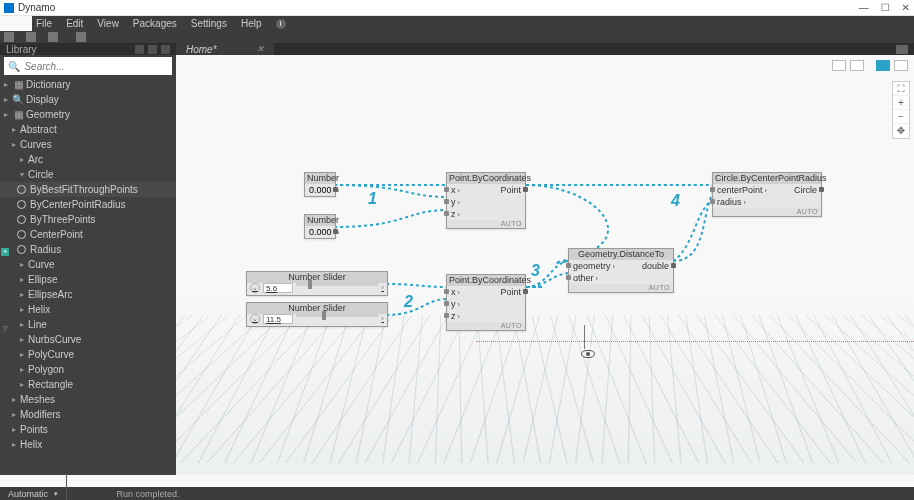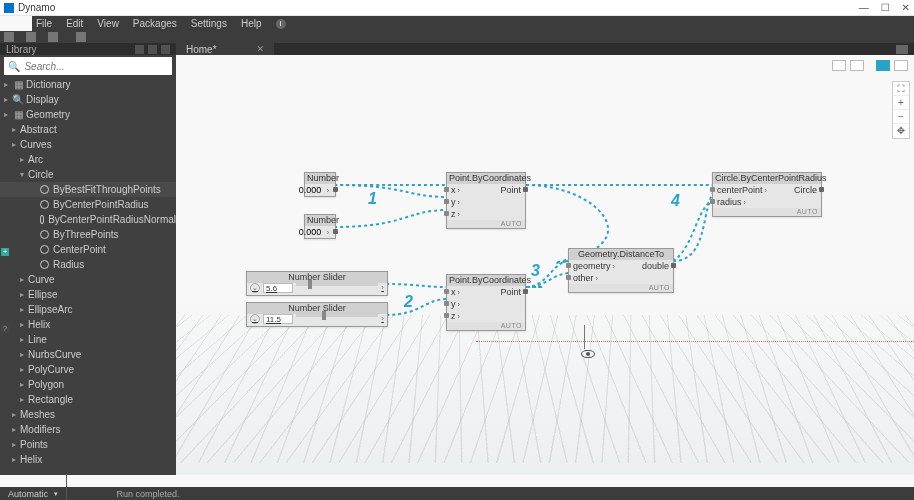--- a/index.html
+++ b/index.html
@@ -19,38 +19,38 @@
 
 
 .toolbar { height:12px; background:#3c3c3c; display:flex; align-items:center; padding:0 4px; gap:12px; }
 .toolbar .tbtn { width:10px; height:10px; background:#ccc; opacity:.4; }
 
 
 .rowheader { height:12px; background:#2d2d2d; display:flex; align-items:center; color:#aaa; font-size:10px; }
 .rowheader .libtitle { width:176px; padding-left:6px; display:flex; align-items:center; }
 .rowheader .libtitle .icons { margin-left:auto; margin-right:6px; display:flex; gap:4px; opacity:.4; }
 .rowheader .libtitle .icons span{ width:9px; height:9px; background:#888; display:inline-block;}
-.tabrow { flex:1; display:flex; align-items:center; background:#2d2d2d; }
+.tabrow { flex:1; display:flex; align-items:center; background:#2d2d2d;font-style:italic; }
 .tab { height:12px; padding:0 10px; display:flex; align-items:center; color:#ccc; background:#3c3c3c; position:relative; }
 .tab .close { margin-left:40px; font-size:9px; opacity:.6; }
 .camera { margin-left:auto; margin-right:6px; width:12px; height:9px; background:#666; }
 
 
 .main { display:flex; height:420px; position:relative; }
 
 
 .sidebar { width:176px; background:#404040; color:#ccc; display:flex; flex-direction:column; overflow:hidden; }
 .searchwrap { height:18px; background:#fff; margin:2px 4px 0 4px; display:flex; align-items:center; padding:0 4px; }
 .searchwrap .sicon { font-size:10px; color:#888; margin-right:4px; }
 .searchwrap input { border:none; outline:none; font-size:10px; flex:1; font-style:italic; color:#888; background:transparent; }
 .tree { flex:1; overflow:hidden; padding-top:2px; }
 .treeitem { display:flex; align-items:center; height:15px; padding-left:4px; font-size:10px; cursor:pointer; }
 .treeitem .caret { width:8px; font-size:8px; color:#999; }
 .treeitem .icon { width:14px; text-align:center; color:#aaa; font-size:10px; }
-.ind1 { padding-left:12px; } .ind2 { padding-left:20px; } .ind3 { padding-left:40px; }
+.ind1 { padding-left:12px; } .ind2 { padding-left:20px; } .ind3 { padding-left:17px; }
 .ind3 .circle { width:9px; height:9px; border:1.5px solid #ccc; border-radius:50%; display:inline-block; margin-right:4px; }
 .ind3.highlight { background:#4a4a4a; }
 .plus { position:absolute; left:1px; top:193px; width:8px; height:8px; background:#3a9; color:#fff; font-size:8px; text-align:center; line-height:8px; }
 .q { position:absolute; left:1px; top:270px; width:8px; height:8px; background:#444; color:#999; font-size:8px; text-align:center; line-height:8px; }
 
 
 .canvas { flex:1; background:#f8f8f8; position:relative; overflow:hidden; }
 .grid { position:absolute; inset:0; background:
   linear-gradient(to bottom, #f8f8f8 0%, #f8f8f8 55%, #eceff0 100%);
 }
@@ -71,21 +71,21 @@
 .node .hdr { background:#d0d0d0; color:#333; text-align:center; padding:1px 2px; font-size:9px; height:11px; line-height:9px; }
 .node .body { display:flex; }
 .node .ports { padding:0; }
 .node .port { display:flex; align-items:center; height:12px; padding:0 4px; position:relative; }
 .node .port.in::before, .node .port.out::after { content:""; width:5px; height:5px; background:#888; border-radius:1px; position:absolute; top:3px; }
 .node .port.in::before{ left:-3px; }
 .node .port.out::after{ right:-3px; background:#666; }
 .node .port .caret { font-size:7px; color:#555; margin:0 2px; }
 .node .foot { height:8px; background:#e0e0e0; text-align:right; padding-right:3px; font-size:7px; color:#888; letter-spacing:.5px; line-height:8px; }
 .numnode input { width:26px; border:none; background:transparent; font-size:9px; text-align:left; }
-.numnode .port.out { justify-content:flex-end; }
+.numnode .port.out { }
 .slidernode .sliderrow { display:flex; align-items:flex-start; height:12px; padding:0 3px; gap:3px;text-decoration:underline; }
 .slidernode .sliderrow .chev { width:10px; height:10px; border:1px solid #aaa; border-radius:50%; text-align:center; font-size:7px; line-height:8px; color:#666;}
 .slidernode .sliderrow .valbox { width:30px; border:1px solid #bbb; background:#fff; height:10px; font-size:8px; padding:0 2px; line-height:10px; }
 .slidernode .sliderrow .track { flex:1; height:3px; background:#cfcfcf; position:relative; }
 .slidernode .sliderrow .thumb { position:absolute; top:-3px; width:4px; height:9px; background:#888; }
 .slidernode .sliderrow .endcaret{font-size:8px;color:#777;}
 
 
 svg.wires { position:absolute; inset:0; pointer-events:none; }
 svg.wires path { fill:none; stroke:#2aa3c9; stroke-width:2; stroke-dasharray:3 3; }
@@ -191,24 +191,20 @@
           <span class="caret">▾</span>
           <span>Circle</span>
         </div>
         <div class="treeitem ind3 highlight">
           <span class="circle"></span>
           <span>ByBestFitThroughPoints</span>
         </div>
         <div class="treeitem ind3">
           <span class="circle"></span>
           <span>ByCenterPointRadius</span>
-        </div>
-        <div class="treeitem ind3">
-          <span class="circle"></span>
-          <span>ByCenterPointRadiusNormal</span>
         </div>
         <div class="treeitem ind3">
           <span class="circle"></span>
           <span>ByThreePoints</span>
         </div>
         <div class="treeitem ind3">
           <span class="circle"></span>
           <span>CenterPoint</span>
         </div>
         <div class="treeitem ind3">

